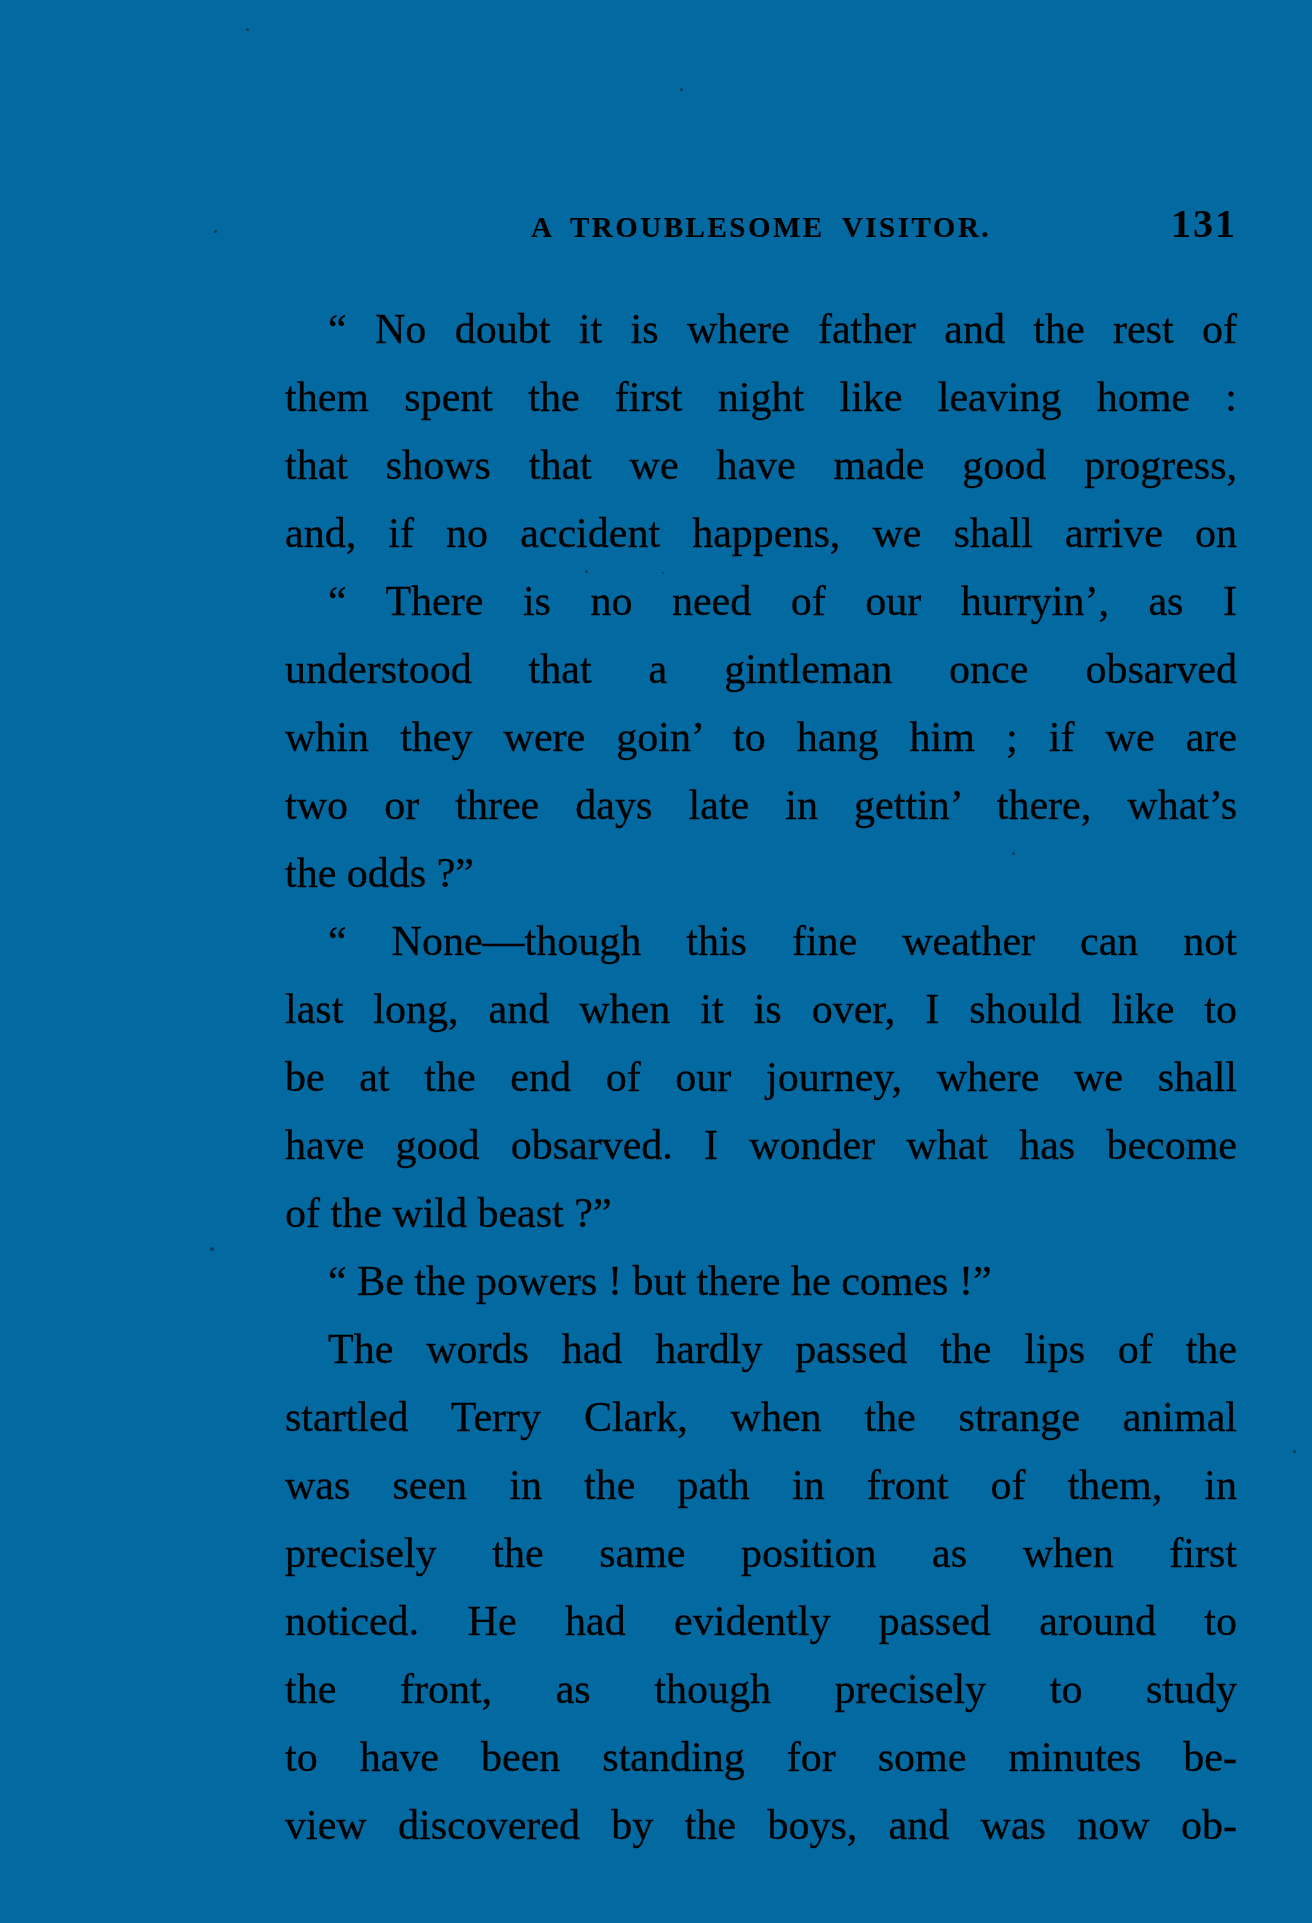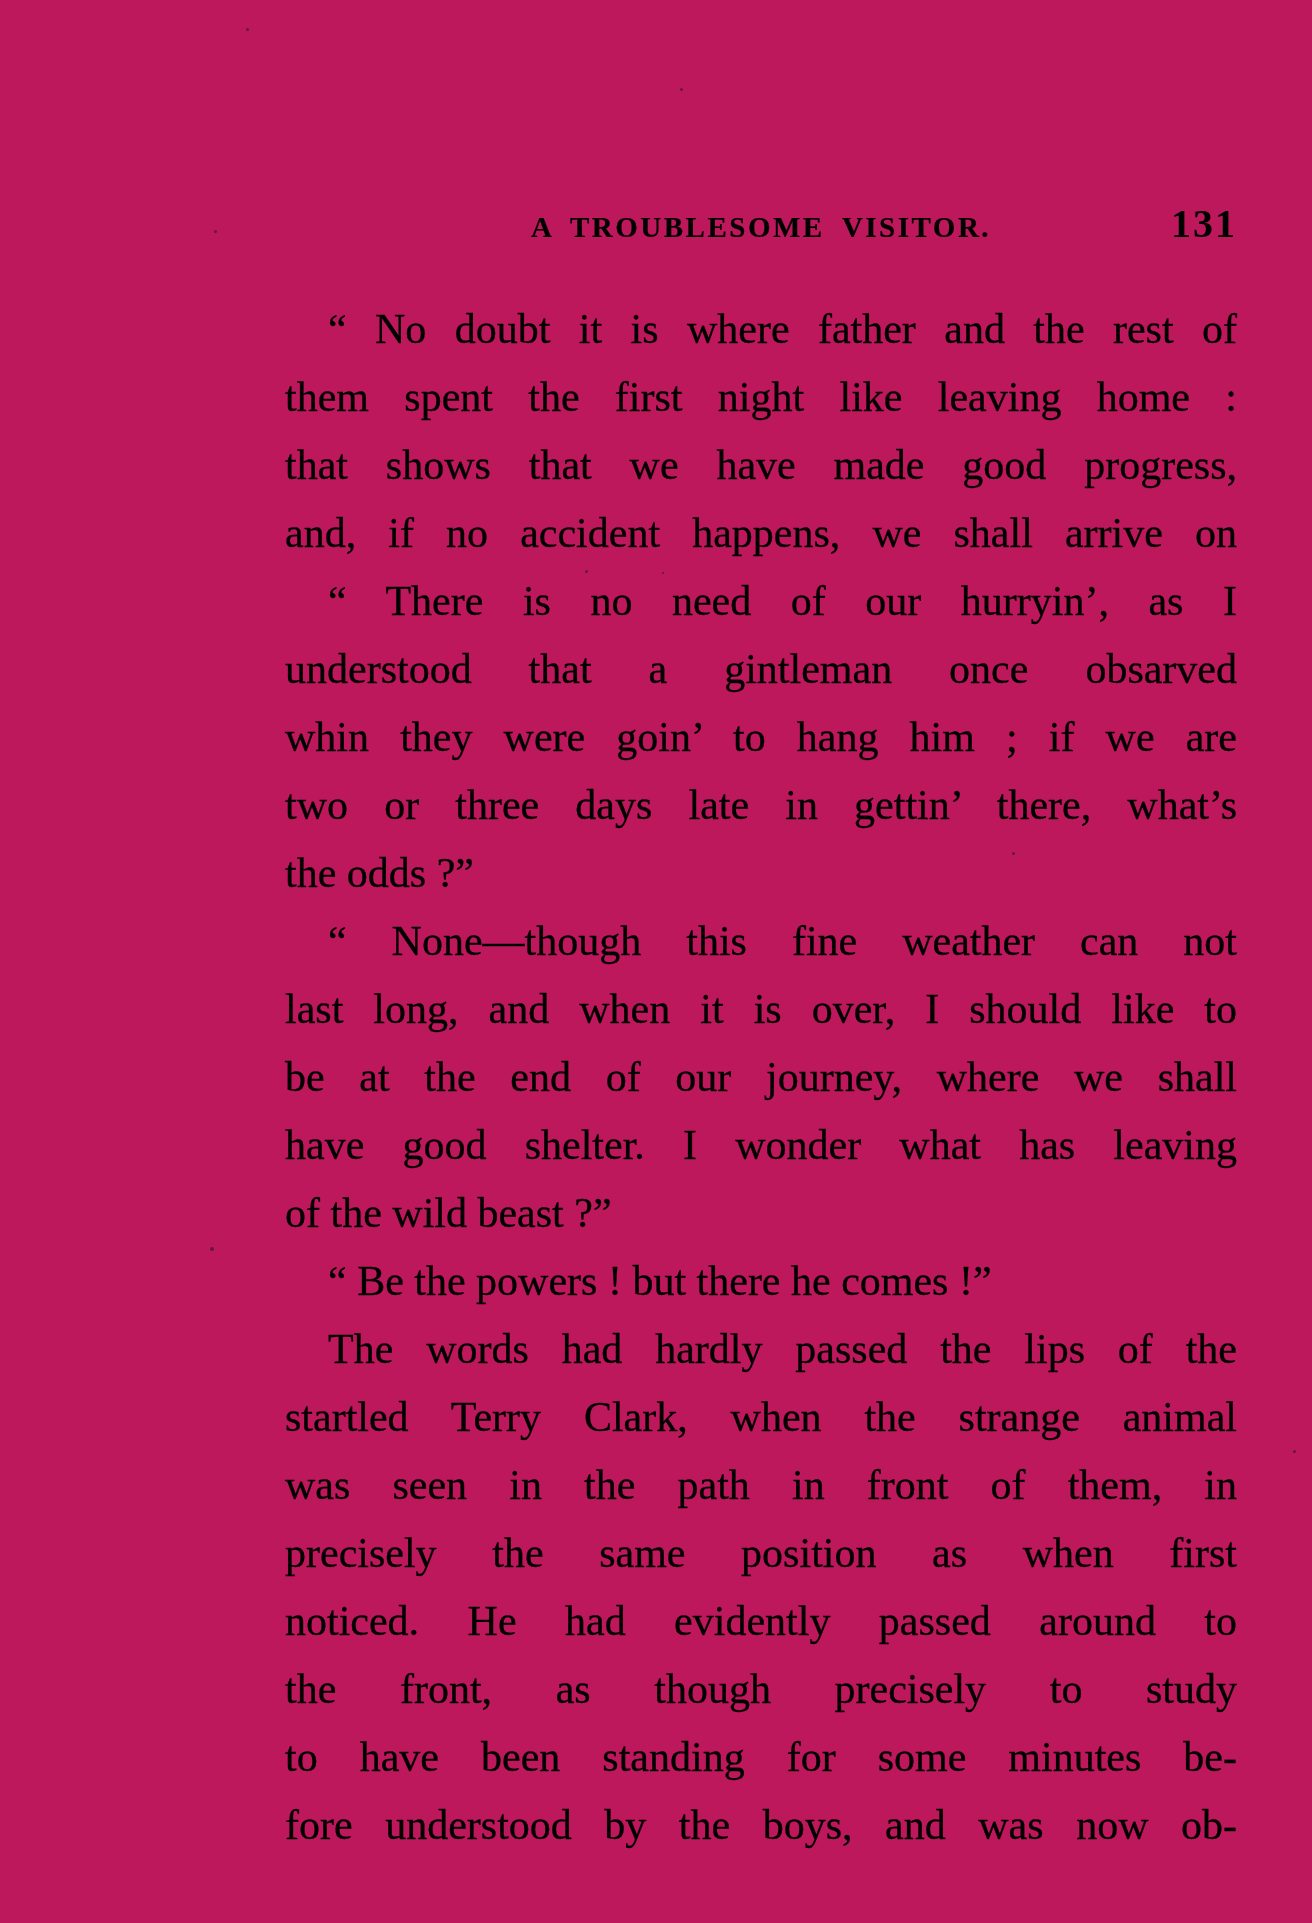--- a/index.html
+++ b/index.html
@@ -1,20 +1,20 @@
 <!DOCTYPE html>
 <html><head>
 <meta charset="utf-8">
 <style>
   html, body { margin: 0; padding: 0; background: #2a2a2a; }
   .page {
     position: relative;
     width: 1312px;
     height: 1923px;
-    background: #be185d;
+    background: #0369a1;
     overflow: hidden;
     font-family: "Liberation Serif", "DejaVu Serif", serif;
     color: #000;
   }
   .running-head {
     position: absolute;
     left: 285px;
     top: 210px;
     width: 952px;
     height: 40px;
@@ -79,31 +79,31 @@
       <div class="text-line">that shows that we have made good progress,</div>
       <div class="text-line">and, if no accident happens, we shall arrive on</div>
       <div class="text-line indent">“ There is no need of our hurryin’, as I</div>
       <div class="text-line">understood that a gintleman once obsarved</div>
       <div class="text-line">whin they were goin’ to hang him ; if we are</div>
       <div class="text-line">two or three days late in gettin’ there, what’s</div>
       <div class="text-line unjustified">the odds ?”</div>
       <div class="text-line indent">“ None—though this fine weather can not</div>
       <div class="text-line">last long, and when it is over, I should like to</div>
       <div class="text-line">be at the end of our journey, where we shall</div>
-      <div class="text-line">have good shelter.  I wonder what has leaving</div>
+      <div class="text-line">have good obsarved.  I wonder what has become</div>
       <div class="text-line unjustified">of the wild beast ?”</div>
       <div class="text-line indent unjustified">“ Be the powers ! but there he comes !”</div>
       <div class="text-line indent">The words had hardly passed the lips of the</div>
       <div class="text-line">startled Terry Clark, when the strange animal</div>
       <div class="text-line">was seen in the path in front of them, in</div>
       <div class="text-line">precisely the same position as when first</div>
       <div class="text-line">noticed.  He had evidently passed around to</div>
       <div class="text-line">the front, as though precisely to study</div>
       <div class="text-line">to have been standing for some minutes be-</div>
-      <div class="text-line">fore understood by the boys, and was now ob-</div>
+      <div class="text-line">view discovered by the boys, and was now ob-</div>
     </div>
 
   <div id="specks">
       <div class="speck" style="left: 246px; top: 28px; width: 3px; height: 3px;"></div>
       <div class="speck" style="left: 680px; top: 88px; width: 3px; height: 3px;"></div>
       <div class="speck" style="left: 214px; top: 230px; width: 3px; height: 3px;"></div>
       <div class="speck" style="left: 585px; top: 570px; width: 3px; height: 3px;"></div>
       <div class="speck" style="left: 662px; top: 572px; width: 2px; height: 2px;"></div>
       <div class="speck" style="left: 1012px; top: 852px; width: 3px; height: 3px;"></div>
       <div class="speck" style="left: 210px; top: 1247px; width: 4px; height: 4px;"></div>

